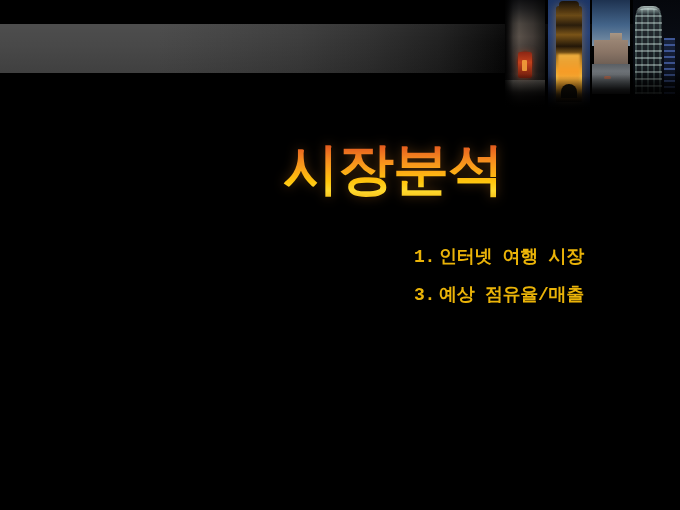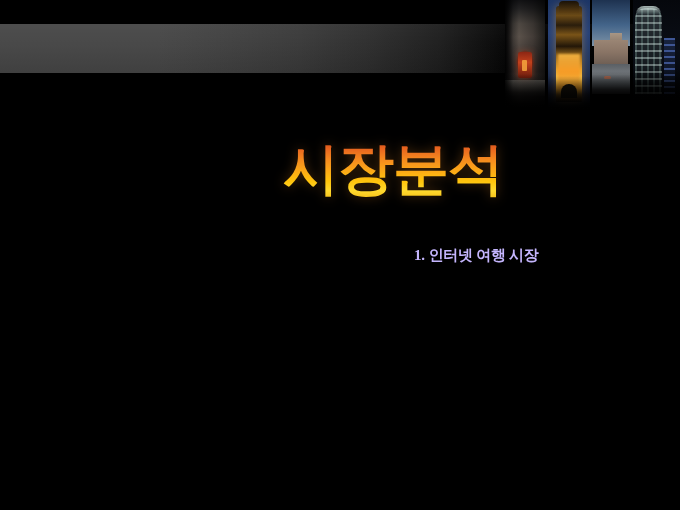--- a/index.html
+++ b/index.html
@@ -242,23 +242,23 @@
   .agenda {
     position: absolute;
     left: 414px;
     top: 248px;
     width: 260px;
     list-style: none;
     margin: 0;
     padding: 0;
   }
   .agenda-item {
-    color: #c4b5fd;
-    font-family: Liberation Serif, serif;
-    font-size: 15px;
+    color: #eab308;
+    font-family: Liberation Mono, monospace;
+    font-size: 18px;
     font-weight: bold;
     line-height: 1;
     letter-spacing: -0.3px;
     margin: 0 0 20px 0;
     white-space: nowrap;
     text-shadow: 0 1px 2px rgba(0,0,0,0.9);
   }
   .agenda-item:last-child { margin-bottom: 0; }
   .agenda-num { margin-right: 4px; }
 </style>
@@ -308,15 +308,18 @@
   </div>
 
   <div class="title-wrap">
     <h1 class="slide-title">시장분석</h1>
   </div>
 
   <ul class="agenda">
     <li class="agenda-item">
       <span class="agenda-num">1.</span><span>인터넷 여행 시장</span>
     </li>
+    <li class="agenda-item">
+      <span class="agenda-num">3.</span><span>예상 점유율/매출</span>
+    </li>
   </ul>
 
 </div>
 
 </body></html>

